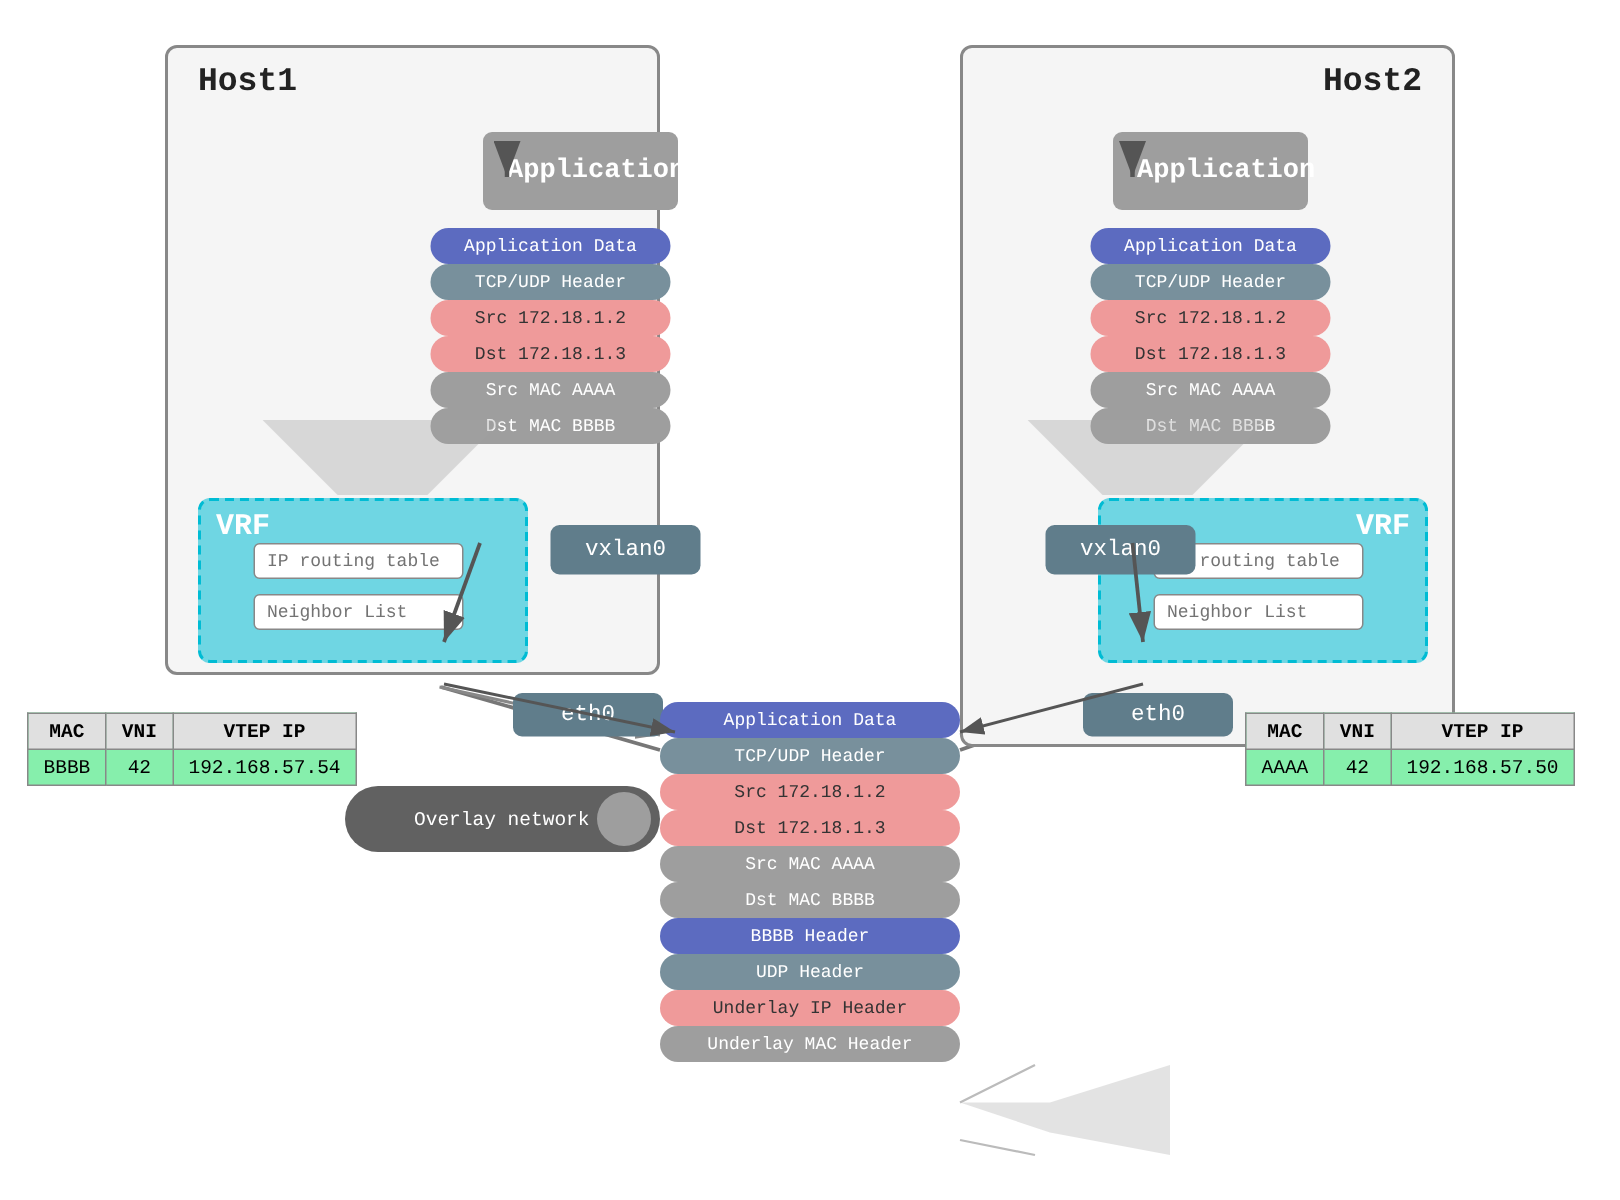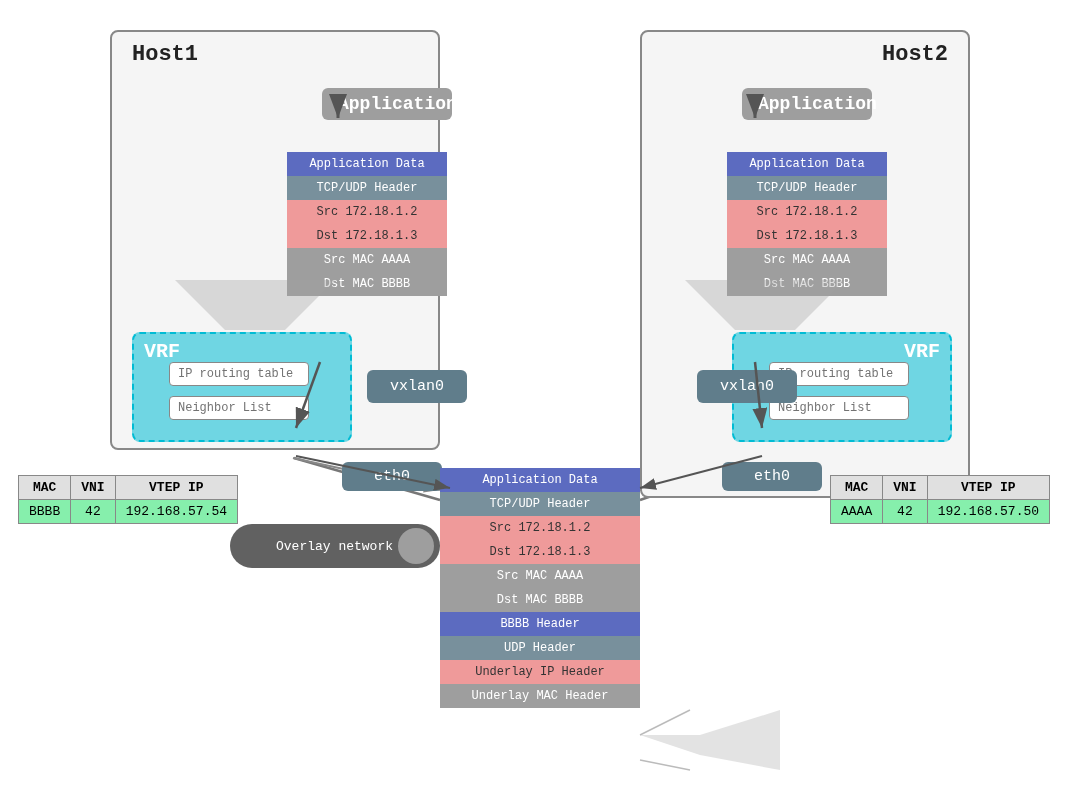--- a/index.html
+++ b/index.html
@@ -32,39 +32,40 @@
       font-weight: bold;
       color: #222;
     }
 
     
     .app-btn {
       position: absolute;
       background: #9e9e9e;
       color: white;
       border-radius: 6px;
-      padding: 6px 16px;
+      padding: 16px 16px;
       font-size: 18px;
       font-weight: bold;
       text-align: center;
     }
 
     
     .packet-stack {
       position: absolute;
       width: 160px;
     }
 
     .packet-row {
       width: 100%;
       text-align: center;
       padding: 5px 4px;
       font-size: 12px;
       color: white;
       font-family: 'Courier New', monospace;
+      border-radius: 12px;
     }
 
     .row-app-data { background: #5c6bc0; }
     .row-tcp { background: #78909c; }
     .row-src-dst-ip { background: #ef9a9a; color: #333; }
     .row-mac { background: #9e9e9e; }
 
     
     .vrf-box {
       position: absolute;
@@ -82,21 +83,20 @@
 
     
     .vxlan-box {
       position: absolute;
       background: #607d8b;
       color: white;
       border-radius: 6px;
       padding: 8px 14px;
       font-size: 15px;
       text-align: center;
-      margin-top: 20px;
     }
 
     
     .eth0-box {
       position: absolute;
       background: #607d8b;
       color: white;
       border-radius: 6px;
       padding: 6px 20px;
       font-size: 15px;

